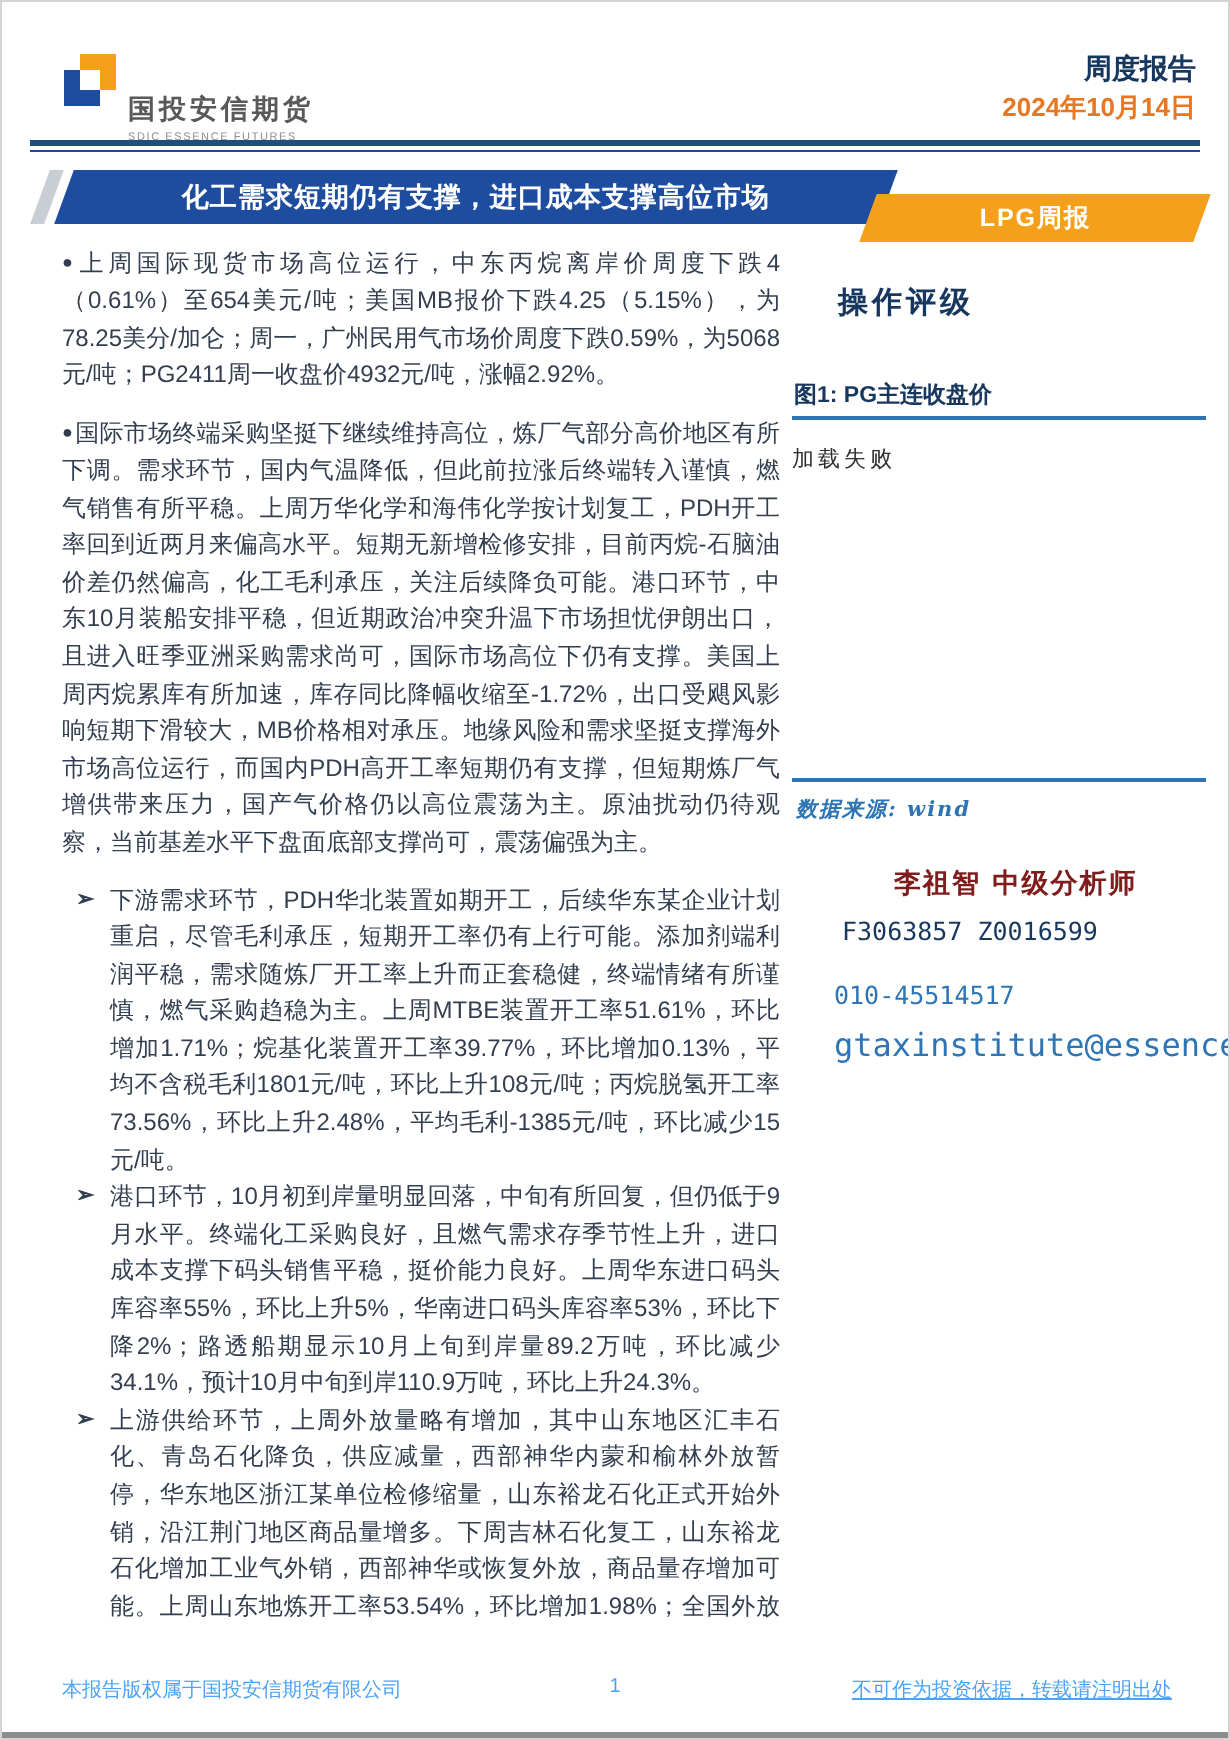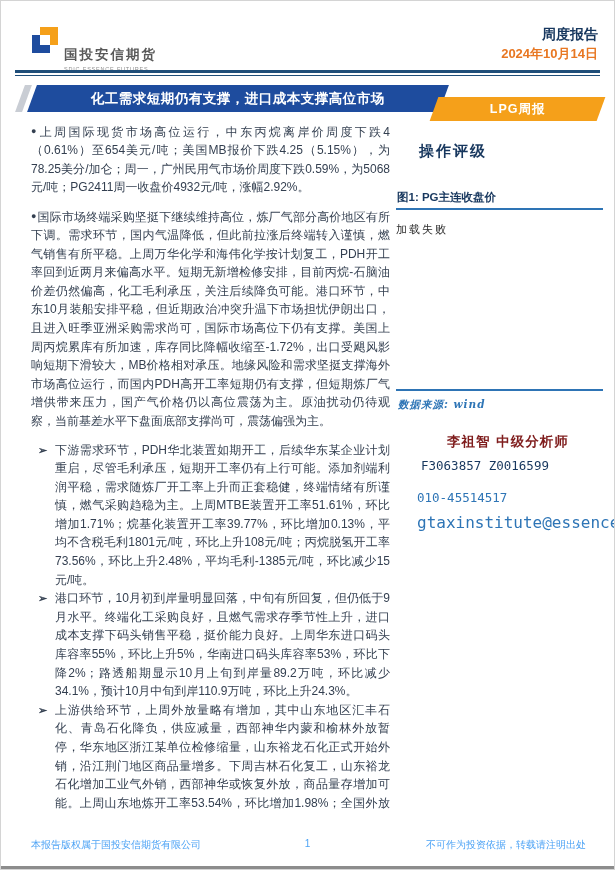--- a/index.html
+++ b/index.html
@@ -53,21 +53,21 @@
     font-size:13.5px; font-weight:bold; color:#7f1d1d; letter-spacing:1px;margin-left:26px; }
   .analyst-ids { position:absolute; left:420px; top:457px; font-family:"DejaVu Sans Mono", monospace;
     font-size:12.5px; color:#17375E; }
   .phone { position:absolute; left:416px; top:489px; font-family:"DejaVu Sans Mono", monospace;
     font-size:12.5px; color:#2E75B6; text-decoration:none; }
   .email { position:absolute; left:416px; top:512px; font-family:"DejaVu Sans Mono", monospace;
     font-size:16px; color:#2E75B6; text-decoration:none; }
   
   .footer-left { position:absolute; left:30px; top:837px; font-size:10px; color:#4DA3F5; }
   .footer-page { position:absolute; left:0; right:0; top:837px; text-align:center; font-size:10px; color:#4DA3F5; }
-  .footer-right { position:absolute; right:28px; top:837px; font-size:10px; color:#4DA3F5; }
+  .footer-right { position:absolute; right:28px; top:837px; font-size:10px; color:#4DA3F5;text-decoration:underline; }
   .bottom-rule { position:absolute; left:0; right:0; bottom:0; height:3px; background:#8c8c8c; }
 </style>
 </head>
 <body>
 
 <div class="page">
 
   <div class="logo-box">
     <svg width="28" height="28" viewBox="0 0 28 28">
       <polygon points="9,1 27,1 27,19 19,19 19,9 9,9" fill="#F5A01A"></polygon>

